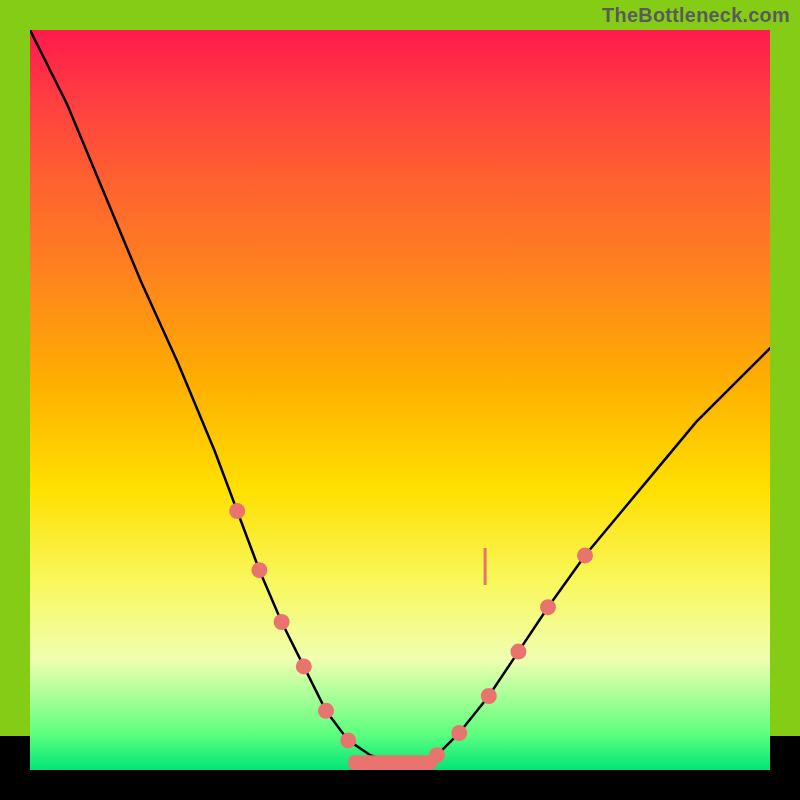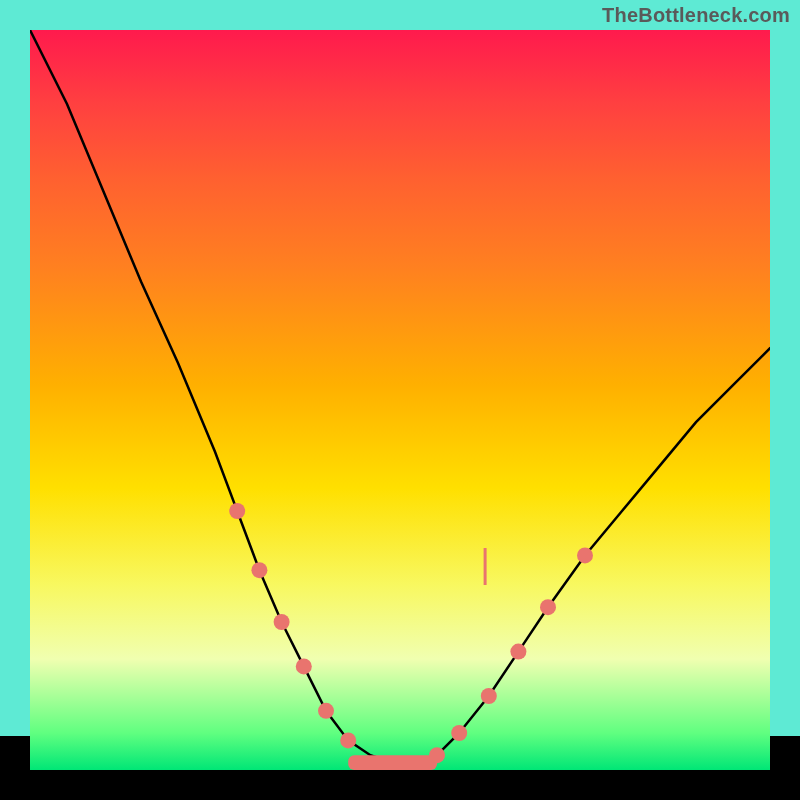--- a/index.html
+++ b/index.html
@@ -10,21 +10,21 @@
     background: #000;
     overflow: hidden;
     font-family: Arial, Helvetica, sans-serif;
   }
   .frame {
     position: absolute;
     left: 0;
     top: 0;
     width: 800px;
     height: 736px;
-    background: #5eead4;
+    background: #84cc16;
   }
   .plot {
     position: absolute;
     left: 30px;
     top: 30px;
     width: 740px;
     height: 740px;
     
     background: linear-gradient(to bottom,
       #ff1a4d 0%,

